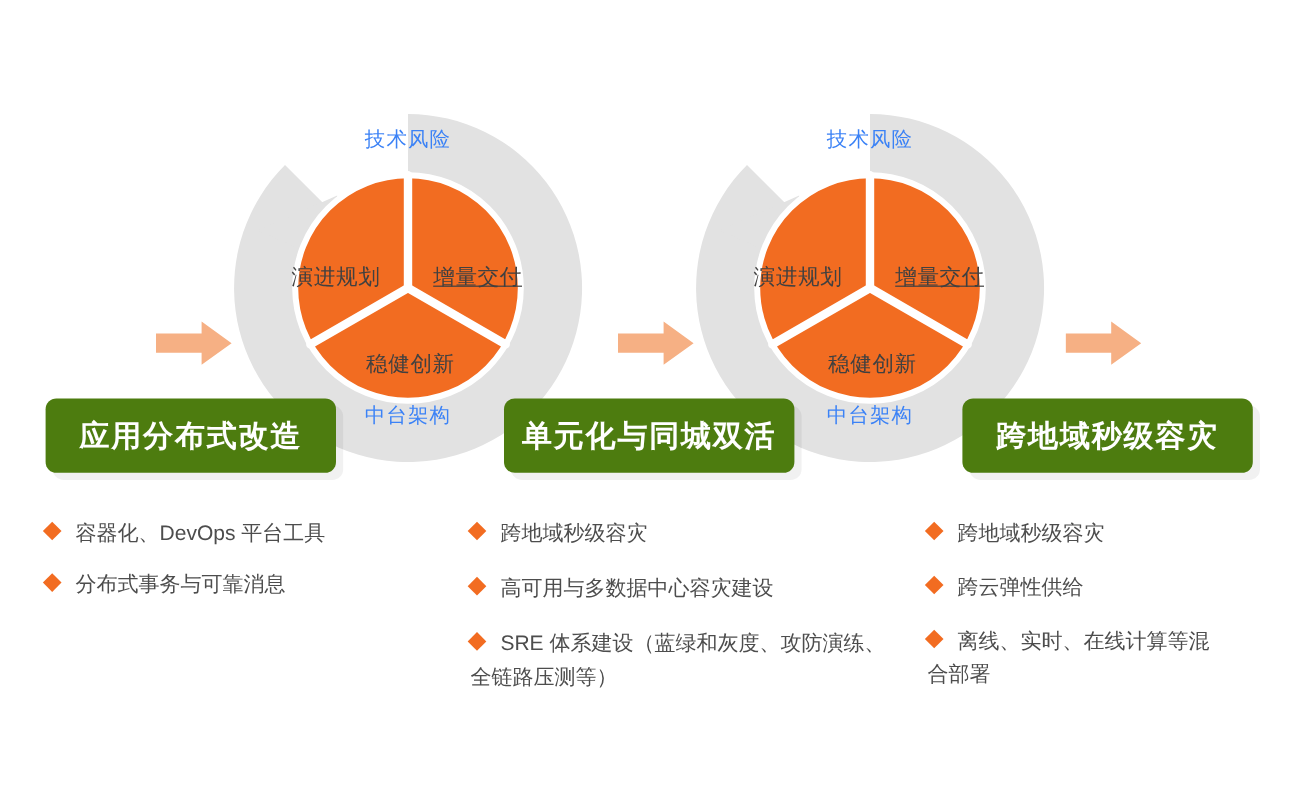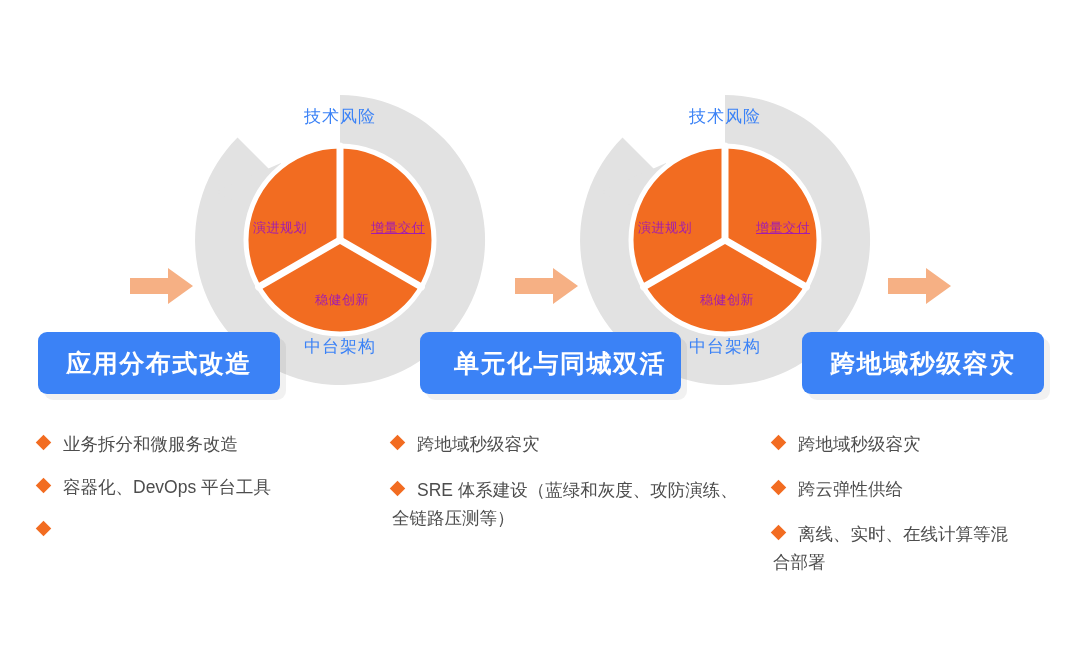--- a/index.html
+++ b/index.html
@@ -45,22 +45,22 @@
     color: #3b82f6;
     font-size: 17px;
     letter-spacing: 1px;
     white-space: nowrap;
   }
   .ring-label-top { top: 20px; }
   .ring-label-bottom { top: 250px; }
 
   .pie-label {
     position: absolute;
-    color: #a21caf;
-    font-size: 13px;
+    color: #404040;
+    font-size: 18px;
     letter-spacing: 0.5px;
     white-space: nowrap;
     text-align: center;
   }
   .pie-label-left   { left: 52px;  top: 134px; width: 86px; }
   .pie-label-right  { left: 170px; top: 134px; width: 86px; text-decoration: underline; }
   .pie-label-bottom { left: 112px; top: 206px; width: 90px; text-align: center; }
 
   
   .arrow {
@@ -71,33 +71,33 @@
   .arrow svg { display: block; width: 64px; height: 40px; }
   .arrow-1 { left: 130px; top: 266px; }
   .arrow-2 { left: 515px; top: 266px; }
   .arrow-3 { left: 888px; top: 266px; }
 
   
   .stage-box {
     position: absolute;
     height: 62px;
     border-radius: 9px;
-    background: #3b82f6;
+    background: #4d7c0f;
     color: #ffffff;
     font-size: 25px;
     font-weight: bold;
     letter-spacing: 1.5px;
     display: flex;
     align-items: center;
     justify-content: center;
     box-shadow: 6px 6px 0 0 rgba(0,0,0,0.055);
     white-space: nowrap;
   }
   .stage-box-1 { left: 38px;  top: 332px; width: 242px; }
-  .stage-box-2 { left: 420px; top: 332px; width: 242px; padding-left: 19px; }
+  .stage-box-2 { left: 420px; top: 332px; width: 242px; }
   .stage-box-3 { left: 802px; top: 332px; width: 242px; }
 
   
   .bullet-col {
     position: absolute;
     top: 430px;
   }
   .bullet-col-1 { left: 38px;  width: 330px; }
   .bullet-col-2 { left: 392px; width: 360px; }
   .bullet-col-3 { left: 773px; width: 250px; }
@@ -209,35 +209,35 @@
   </div>
   <div class="stage-box stage-box-2">
     <span>单元化与同城双活</span>
   </div>
   <div class="stage-box stage-box-3">
     <span>跨地域秒级容灾</span>
   </div>
 
   <div class="bullet-col bullet-col-1">
     <div class="bullet-item">
-      <span class="diamond"></span><span class="btext">业务拆分和微服务改造</span>
-    </div>
-    <div class="bullet-item">
       <span class="diamond"></span><span class="btext">容器化、DevOps 平台工具</span>
     </div>
     <div class="bullet-item">
-      <span class="diamond"></span>
+      <span class="diamond"></span><span class="btext">分布式事务与可靠消息</span>
     </div>
   </div>
 
   <div class="bullet-col bullet-col-2">
     <div class="bullet-item">
       <span class="diamond"></span><span class="btext">跨地域秒级容灾</span>
     </div>
     <div class="bullet-item">
+      <span class="diamond"></span><span class="btext">高可用与多数据中心容灾建设</span>
+    </div>
+    <div class="bullet-item">
       <span class="diamond"></span><span class="btext">SRE 体系建设（蓝绿和灰度、攻防演练、全链路压测等）</span>
     </div>
   </div>
 
   <div class="bullet-col bullet-col-3">
     <div class="bullet-item">
       <span class="diamond"></span><span class="btext">跨地域秒级容灾</span>
     </div>
     <div class="bullet-item">
       <span class="diamond"></span><span class="btext">跨云弹性供给</span>

